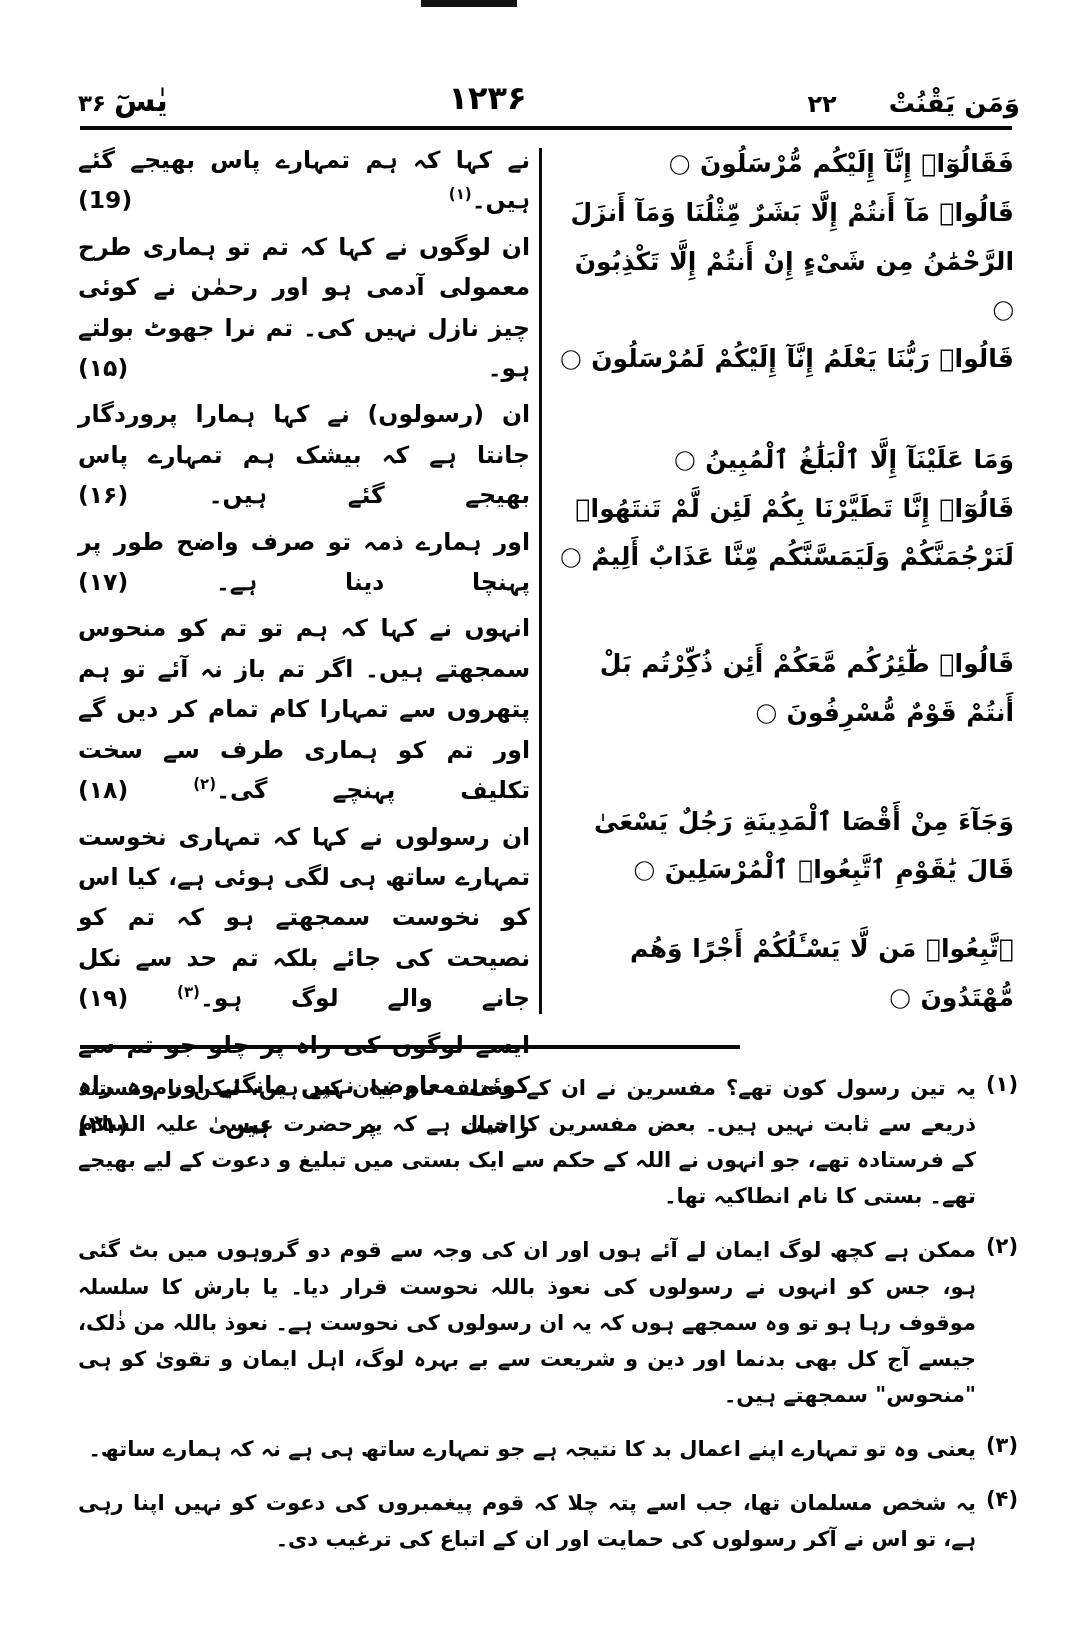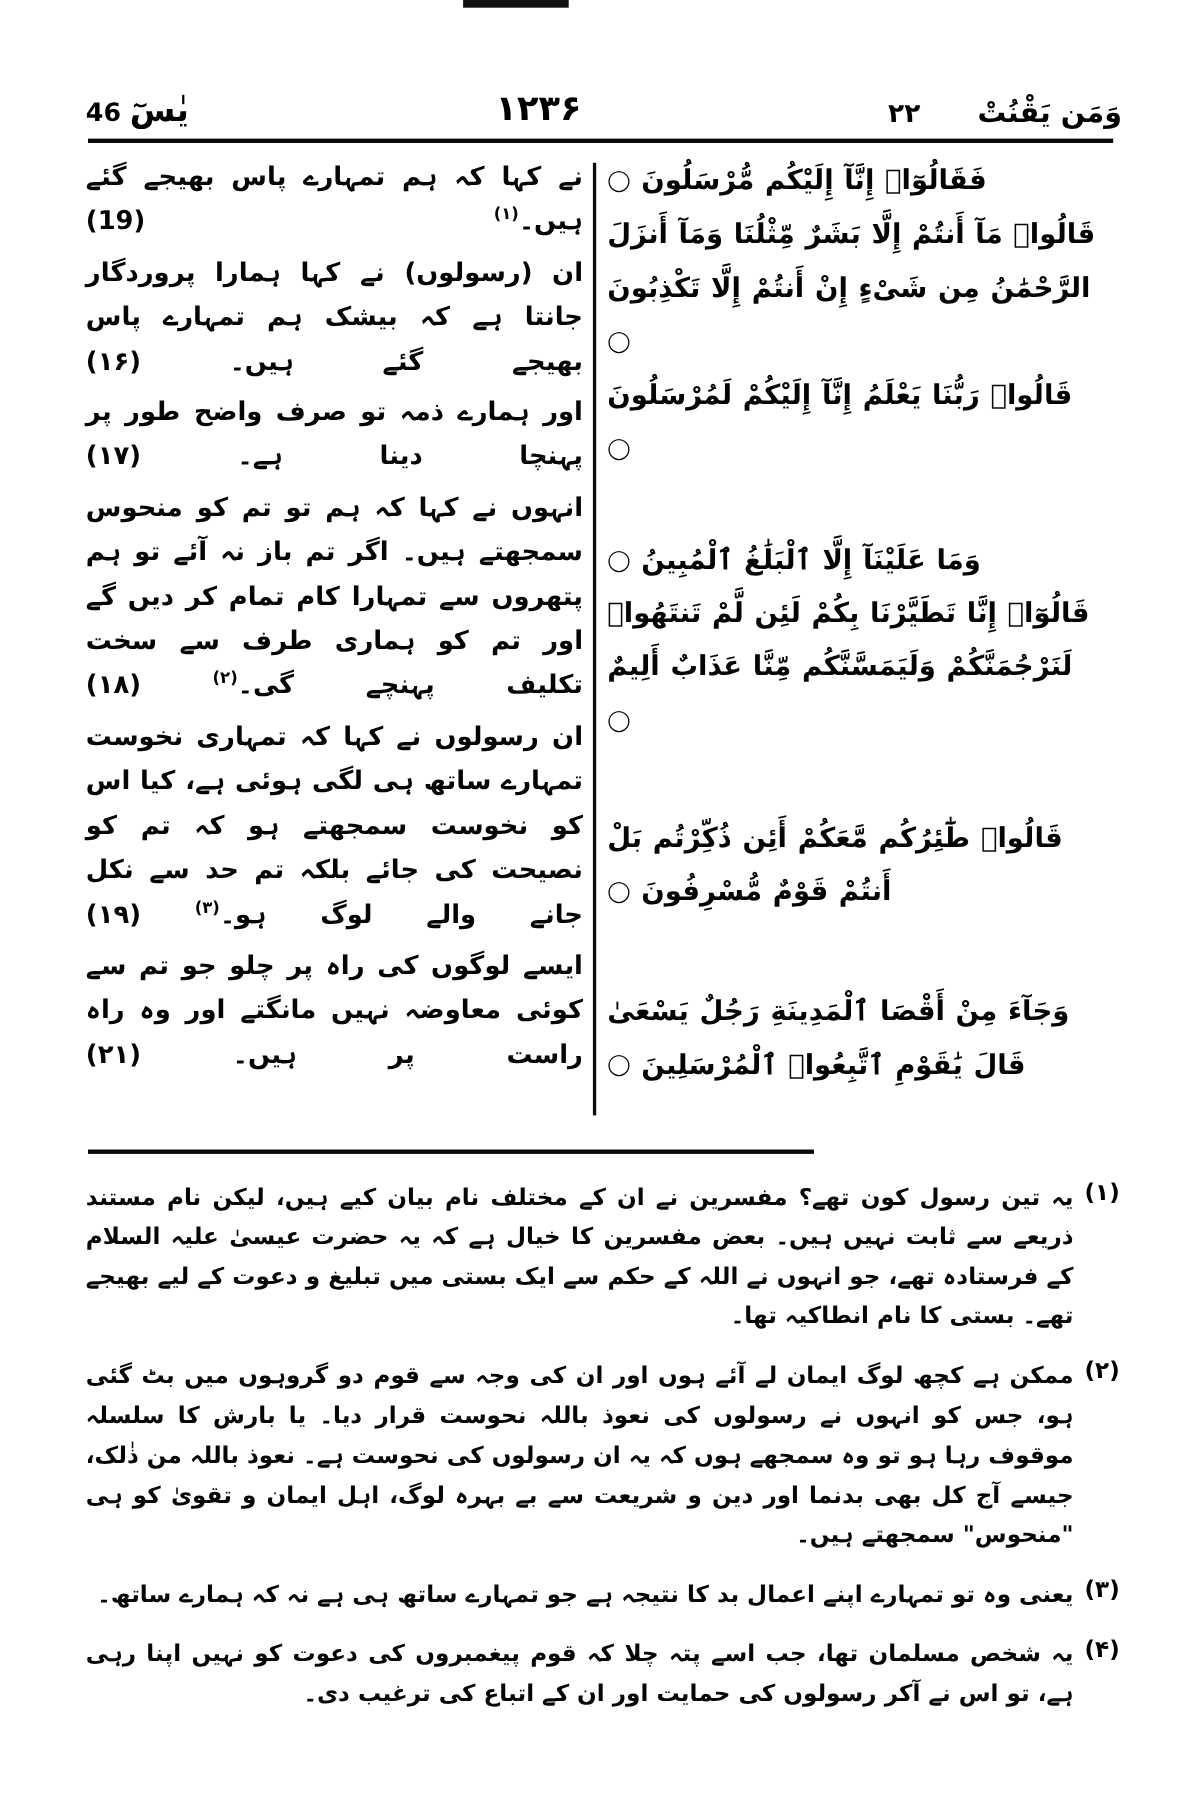--- a/index.html
+++ b/index.html
@@ -101,23 +101,23 @@
     width: 462px;
     direction: rtl;
     text-align: center;
   }
   .ayah-block {
     font-family: "DejaVu Sans", sans-serif;
     font-size: 25px;
     line-height: 1.95;
     letter-spacing: 0px;
     word-spacing: 1px;
-    text-align: left;
-    font-weight: 600;
-    margin: 0 12px 0 0;
+    text-align: right;
+    font-weight: 600;
+    margin: 0 0 0 0;
     color: #050505;
   }
   .ayah-gap-1 { margin-top: 52px; }
   .ayah-gap-2 { margin-top: 58px; }
   .ayah-gap-3 { margin-top: 60px; }
   .ayah-gap-4 { margin-top: 30px; }
   .ayah-num {
     font-size: 19px;
     vertical-align: 2px;
   }
@@ -204,21 +204,21 @@
 
     <div class="header-part header-right">
       <span class="header-juz-name">وَمَن يَقْنُتْ</span>
       <span class="header-juz-num">۲۲</span>
     </div>
 
     <div class="header-part header-page">۱۲۳۶</div>
 
     <div class="header-part header-left">
       <span class="header-sura-name">یٰسٓ</span>
-      <span class="header-sura-num">46</span>
+      <span class="header-sura-num">۳۶</span>
     </div>
   </div>
 
   <div class="rule-top"></div>
 
   <div class="body-area">
 
     <div class="col-divider"></div>
 
     <div class="col-arabic">
@@ -251,30 +251,38 @@
       <div class="ayah-block ayah-gap-2">
         <span>قَالُوا۟ طَٰٓئِرُكُم مَّعَكُمْ أَئِن ذُكِّرْتُم بَلْ أَنتُمْ قَوْمٌ مُّسْرِفُونَ</span>
         <span class="ayah-num">◯</span>
       </div>
 
       <div class="ayah-block ayah-gap-3">
         <span>وَجَآءَ مِنْ أَقْصَا ٱلْمَدِينَةِ رَجُلٌ يَسْعَىٰ قَالَ يَٰقَوْمِ ٱتَّبِعُوا۟ ٱلْمُرْسَلِينَ</span>
         <span class="ayah-num">◯</span>
       </div>
 
+      <div class="ayah-block ayah-gap-4">
+        <span>ٱتَّبِعُوا۟ مَن لَّا يَسْـَٔلُكُمْ أَجْرًا وَهُم مُّهْتَدُونَ</span>
+        <span class="ayah-num">◯</span>
+      </div>
 
     </div>
 
     <div class="col-urdu">
 
       <p class="urdu-line urdu-para">
         <span>نے کہا کہ ہم تمہارے پاس بھیجے گئے ہیں۔</span><sup class="fn">(۱)</sup>
         <span>(19)</span>
       </p>
 
+      <p class="urdu-line urdu-para">
+        <span>ان لوگوں نے کہا کہ تم تو ہماری طرح معمولی آدمی ہو اور رحمٰن نے کوئی چیز نازل نہیں کی۔ تم نرا جھوٹ بولتے ہو۔</span>
+        <span>(۱۵)</span>
+      </p>
 
       <p class="urdu-line urdu-para">
         <span>ان (رسولوں) نے کہا ہمارا پروردگار جانتا ہے کہ بیشک ہم تمہارے پاس بھیجے گئے ہیں۔</span>
         <span>(۱۶)</span>
       </p>
 
       <p class="urdu-line urdu-para">
         <span>اور ہمارے ذمہ تو صرف واضح طور پر پہنچا دینا ہے۔</span>
         <span>(۱۷)</span>
       </p>

